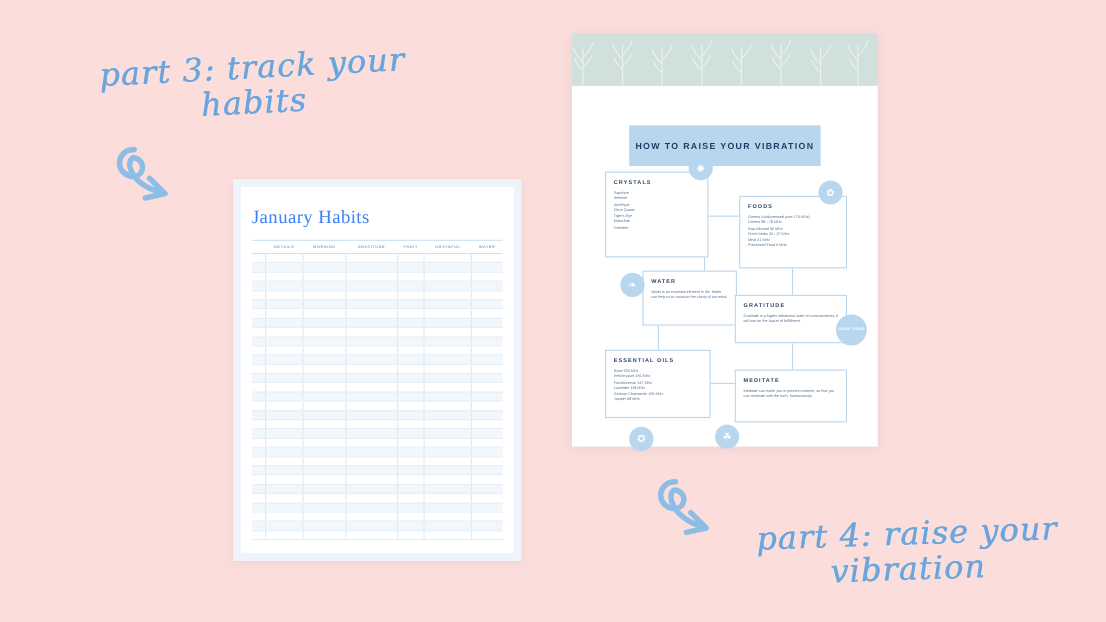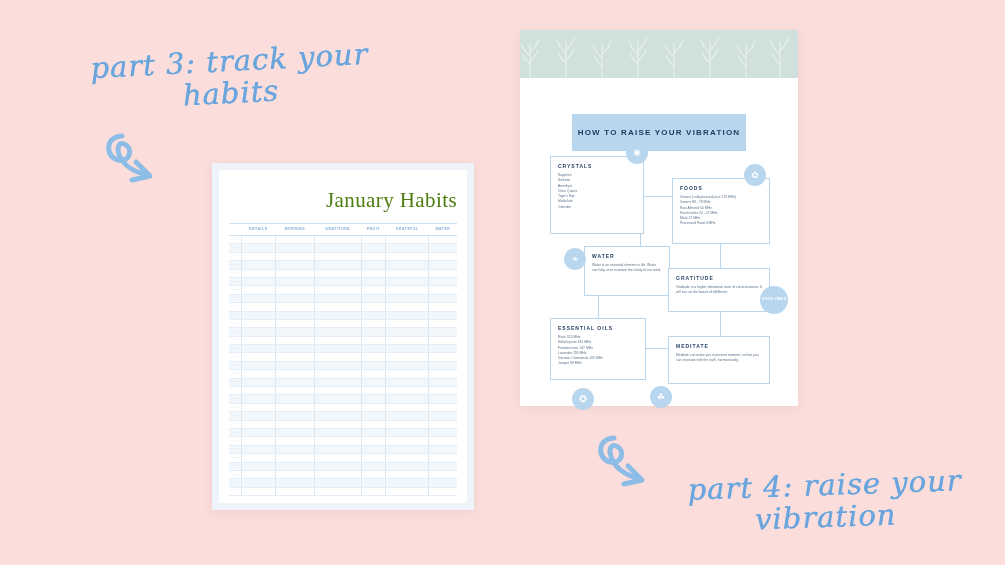--- a/index.html
+++ b/index.html
@@ -51,24 +51,24 @@
     background:#eef4fa;
     padding:7px 7px 7px 7px;
   }
   #habits-inner {
     width:100%; height:100%;
     background:#ffffff;
     position:relative;
     padding:12px 10px 8px 10px;
   }
   #habits-title {
-    text-align:right;
+    text-align:left;
     font-family:"Liberation Serif", serif;
-    font-size:21px;
-    color:#4d7c0f;
+    font-size:17px;
+    color:#3b82f6;
     letter-spacing:0.4px;
     margin:6px 0 10px 0;
   }
   #habits-table { width:100%; border-collapse:collapse; }
   #habits-table th {
     font-size:3.4px;
     letter-spacing:0.6px;
     color:#7aa9d6;
     font-weight:700;
     text-transform:uppercase;

